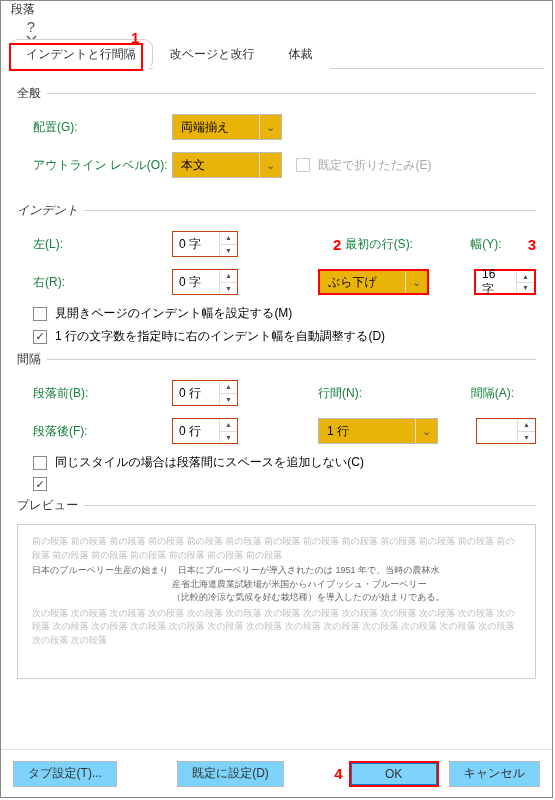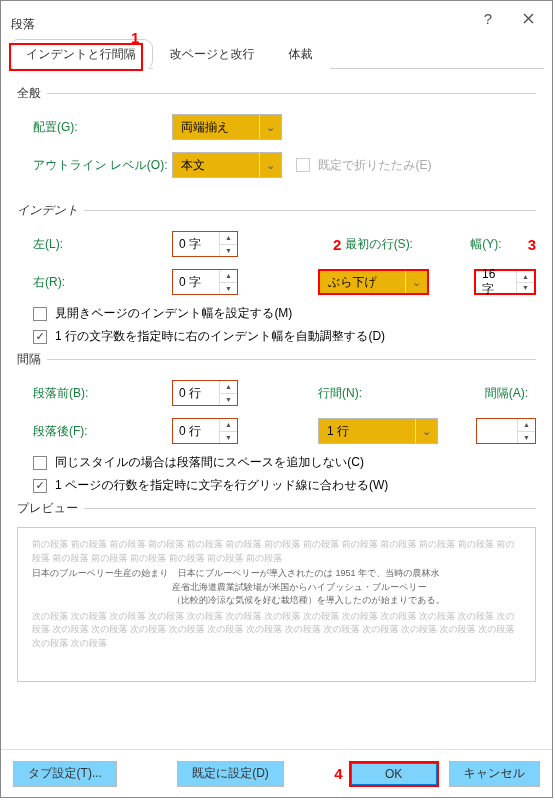--- a/index.html
+++ b/index.html
@@ -19,24 +19,25 @@
   .dialog {
     width: 553px;
     height: 798px;
     border: 1px solid #888;
     background: #fff;
     position: relative;
   }
   .titlebar {
     height: 32px;
     display: flex;
-    align-items: flex-end;
+    align-items: flex-start;
     padding: 0 4px 0 10px;
     font-size: 12px;
     color: #333;
+    flex-direction: column;
   }
   .titlebar .title {
     flex: 1;
   }
   .titlebar .tb-btn {
     width: 40px;
     height: 30px;
     display: flex;
     align-items: center;
     justify-content: center;
@@ -364,21 +365,21 @@
       <div class="spinner">
         <span class="val">0 行</span>
         <div class="btns">
             <div>▲</div>
             <div>▼</div>
           </div>
       </div>
       <div style="width:80px;"></div>
       <span class="label">行間(N):</span>
       <div style="flex:1;"></div>
-      <span class="label" style="margin-right:8px;">間隔(A):</span>
+      <span class="label" style="margin-right:22px;">間隔(A):</span>
     </div>
 
     <div class="row">
       <div class="col-label label">段落後(F):</div>
       <div class="spinner">
         <span class="val">0 行</span>
         <div class="btns">
             <div>▲</div>
             <div>▼</div>
           </div>
@@ -397,21 +398,20 @@
           </div>
       </div>
     </div>
 
     <div class="checkbox-row">
       <div class="checkbox"></div>
       <span>同じスタイルの場合は段落間にスペースを追加しない(C)</span>
     </div>
     <div class="checkbox-row">
       <div class="checkbox">✓</div>
-      <span>1 ページの行数を指定時に文字を行グリッド線に合わせる(W)</span>
     </div>
 
     <div class="group-title" style="margin-top:6px;">
       <span>プレビュー</span>
         <div class="line"></div>
     </div>
 
     <div class="preview">
       <div class="grey">前の段落 前の段落 前の段落 前の段落 前の段落 前の段落 前の段落 前の段落 前の段落 前の段落 前の段落 前の段落 前の段落 前の段落 前の段落 前の段落 前の段落 前の段落 前の段落</div>
       <div class="body">

